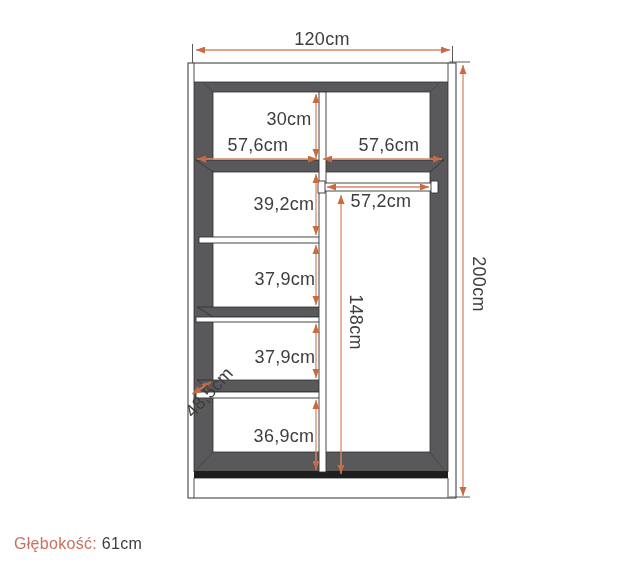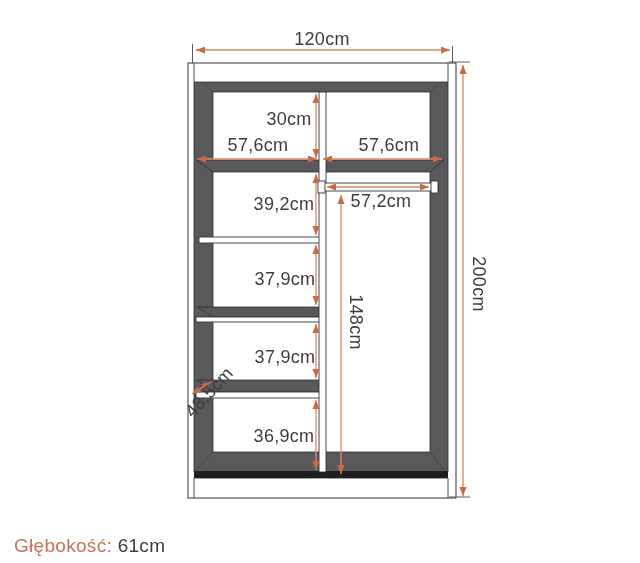--- a/index.html
+++ b/index.html
@@ -9,21 +9,21 @@
   .outer{fill:#ffffff;stroke:#333333;stroke-width:1;}
   .frame{fill:#59595b;stroke:#2f2f30;stroke-width:0.8;}
   .panel{fill:#59595b;stroke:#2f2f30;stroke-width:0.8;}
   .white-edge{fill:#ffffff;stroke:#333333;stroke-width:0.9;}
   .edge{stroke:#3a3a3a;stroke-width:0.9;fill:none;}
   .bevel{stroke:#3f4042;stroke-width:0.8;fill:none;}
   .plinth{fill:#1e1e1f;}
   .dim{stroke:#d98a64;stroke-width:1.3;fill:none;}
   .tick{stroke:#4a4a4a;stroke-width:0.9;fill:none;}
   .dim-label{fill:#3d3d3d;font-size:18px;letter-spacing:0.3px;}
-  .footer{position:absolute;left:14px;top:535px;font-size:19px;letter-spacing:0.3px;color:#3d3d3d;}
+  .footer{position:absolute;left:14px;top:535px;font-size:16px;letter-spacing:0.3px;color:#3d3d3d;}
   .footer .accent{color:#c9705a;}
 </style>
 </head>
 <body>
 
 <div class="canvas">
   <svg width="640" height="563" viewBox="0 0 640 563">
     <defs>
       <marker id="ae" markerUnits="userSpaceOnUse" markerWidth="10" markerHeight="8" refX="9" refY="3.5" orient="auto">
         <path d="M0,0 L9,3.5 L0,7 Z" fill="#c96a40"></path>

